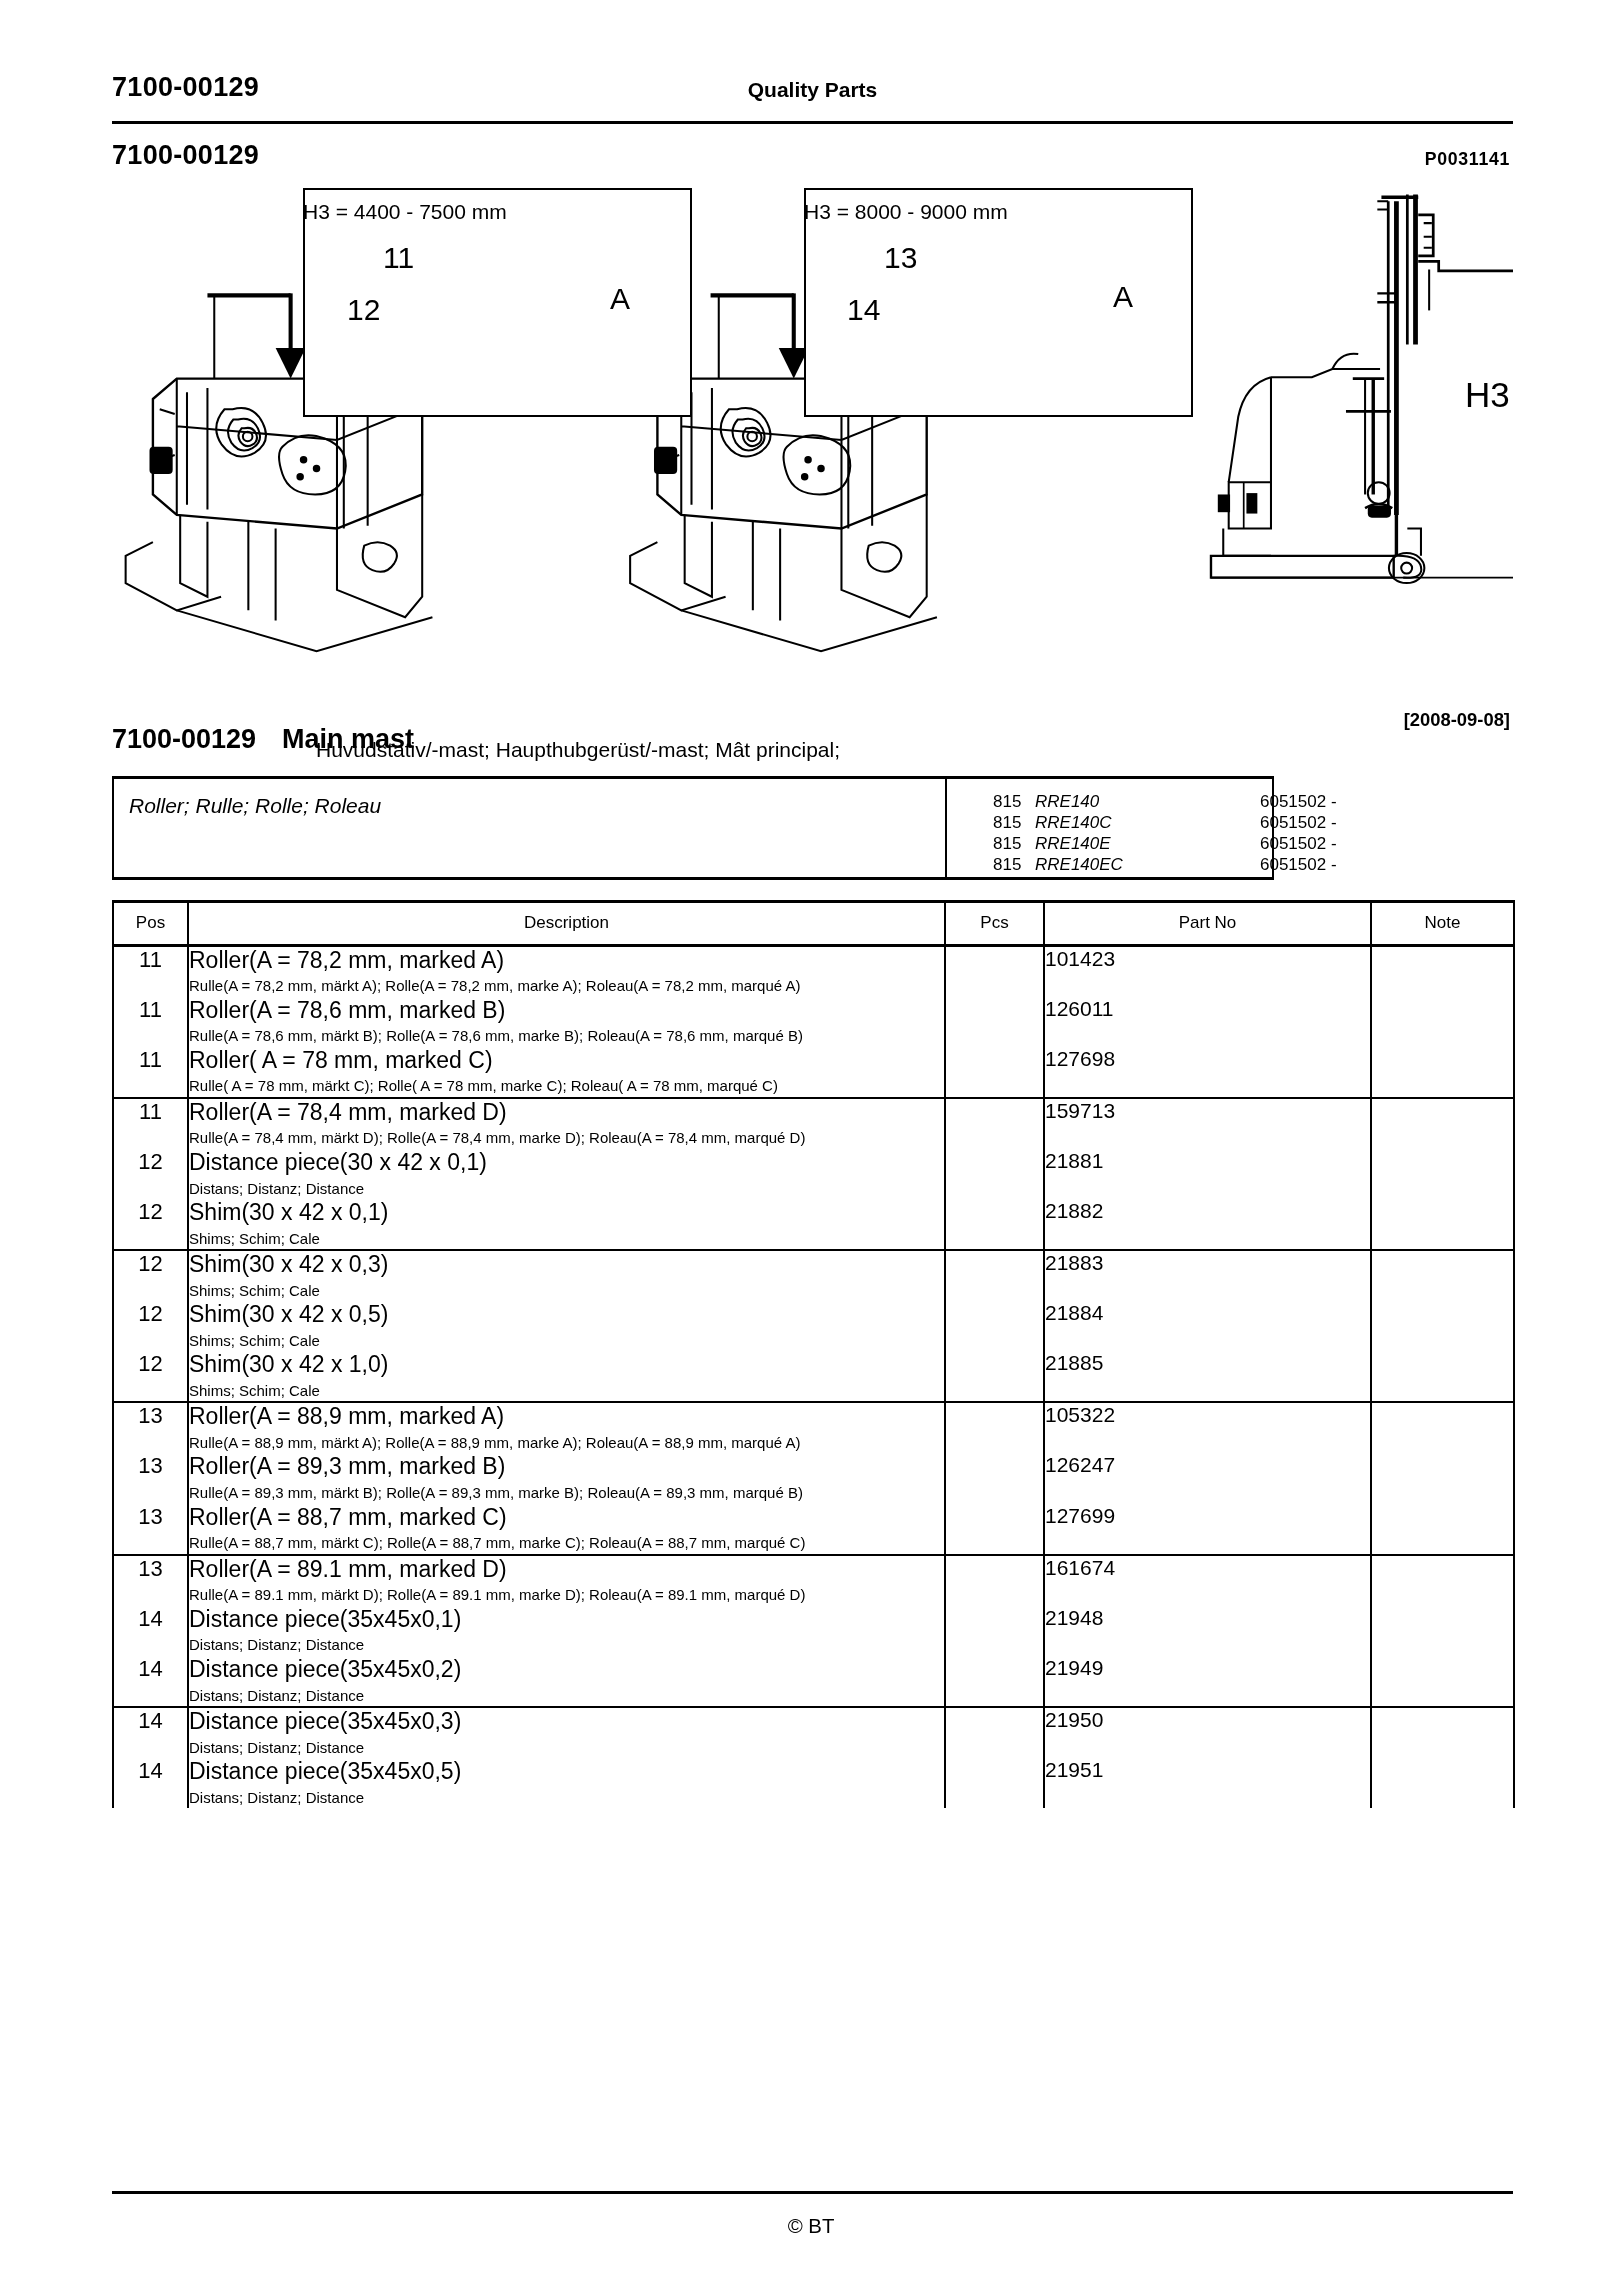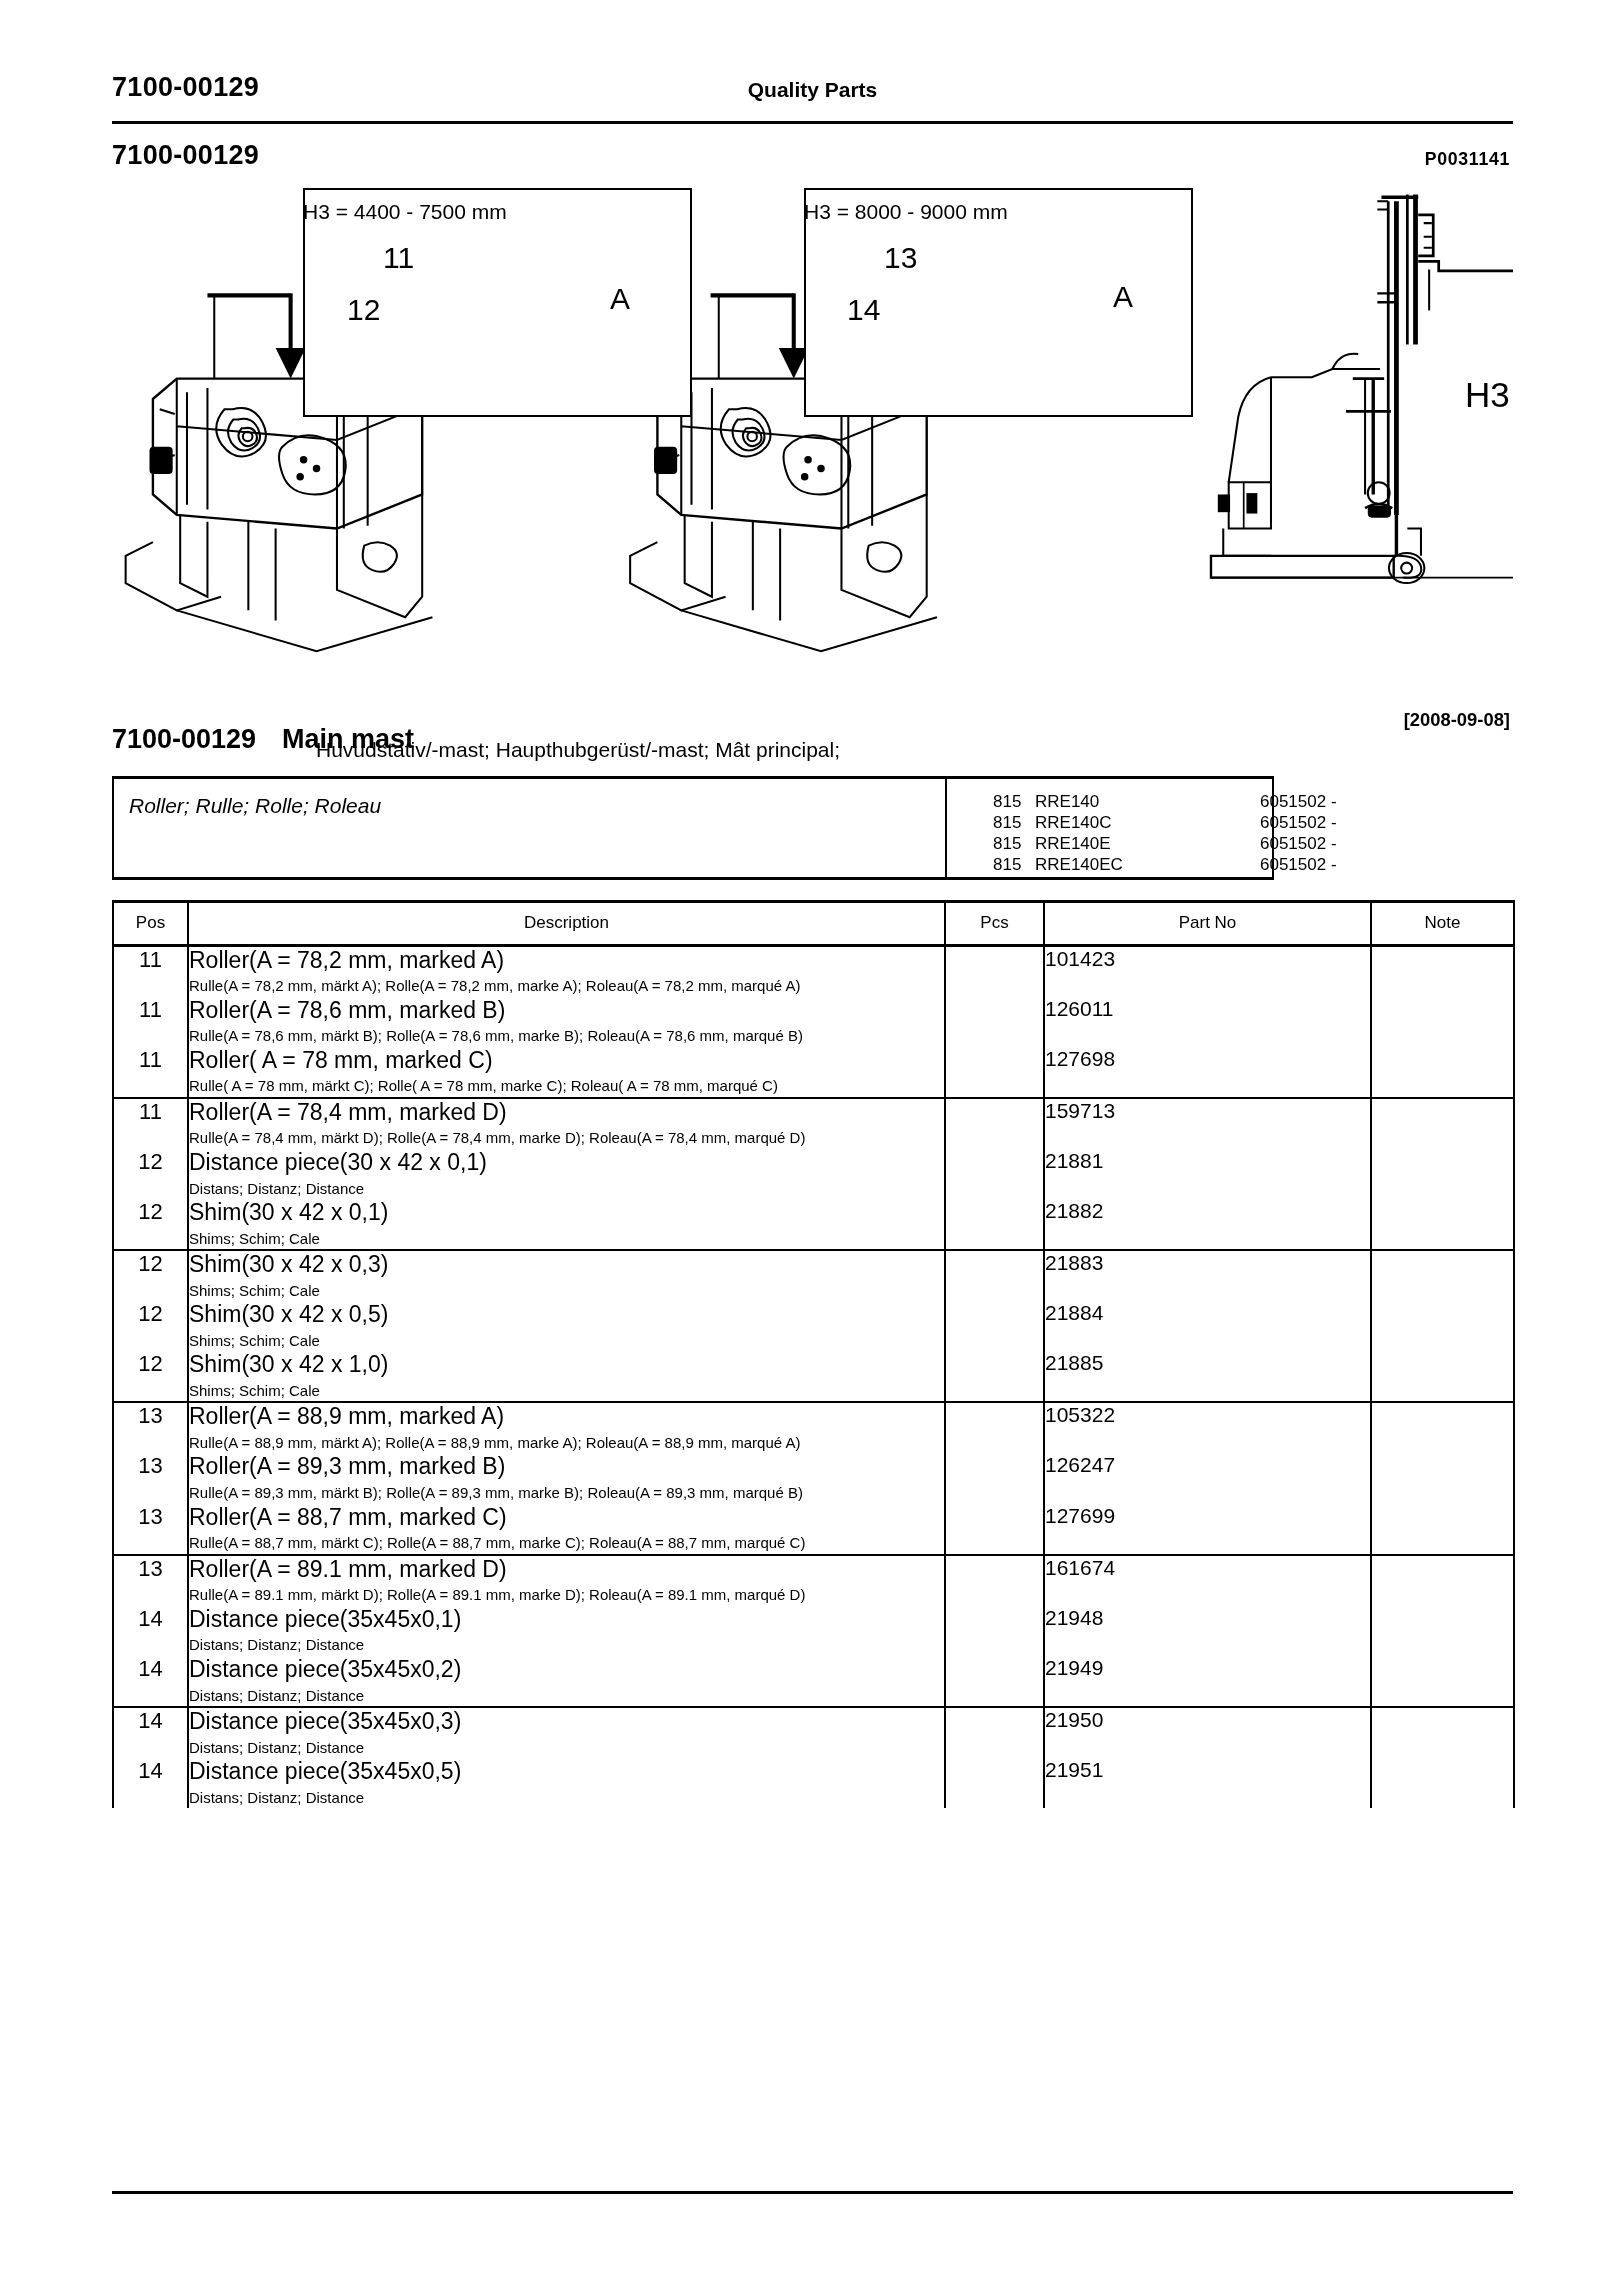--- a/index.html
+++ b/index.html
@@ -37,21 +37,21 @@
 
   
   .modelbox{position:absolute;left:112px;top:776px;width:1162px;height:104px;
             border-top:3.4px solid #000;border-bottom:3.4px solid #000;
             border-left:2px solid #000;border-right:2px solid #000;box-sizing:border-box;}
   .modelbox .grp{position:absolute;left:15px;top:15px;font-size:21px;font-style:italic;}
   .modelbox .vline{position:absolute;left:831px;top:0;bottom:0;width:2px;background:#000;}
   .models{position:absolute;left:879px;top:12.3px;font-size:17px;line-height:21px;}
   .models .row{white-space:pre;}
   .models .mcode{display:inline-block;width:42px;}
-  .models .mname{display:inline-block;width:225px;}
+  .models .mname{display:inline-block;width:225px;font-style:italic;}
 
   
   .parts{position:absolute;left:112px;top:900px;width:1401px;}
   .ptable{width:1401px;border-collapse:collapse;table-layout:fixed;}
   .ptable col.c-pos{width:75px;}
   .ptable col.c-desc{width:757px;}
   .ptable col.c-pcs{width:99px;}
   .ptable col.c-part{width:327px;}
   .ptable col.c-note{width:143px;}
 
@@ -487,14 +487,15 @@
             </td>
             <td class="cell-pcs"></td>
             <td class="cell-part">21951</td>
             <td class="cell-note"></td>
           </tr>
         </tbody>
     </table>
   </div>
 
   <div class="rule-bot"></div>
+  <div class="footer">© BT</div>
 </div>
 
 
 </body></html>

